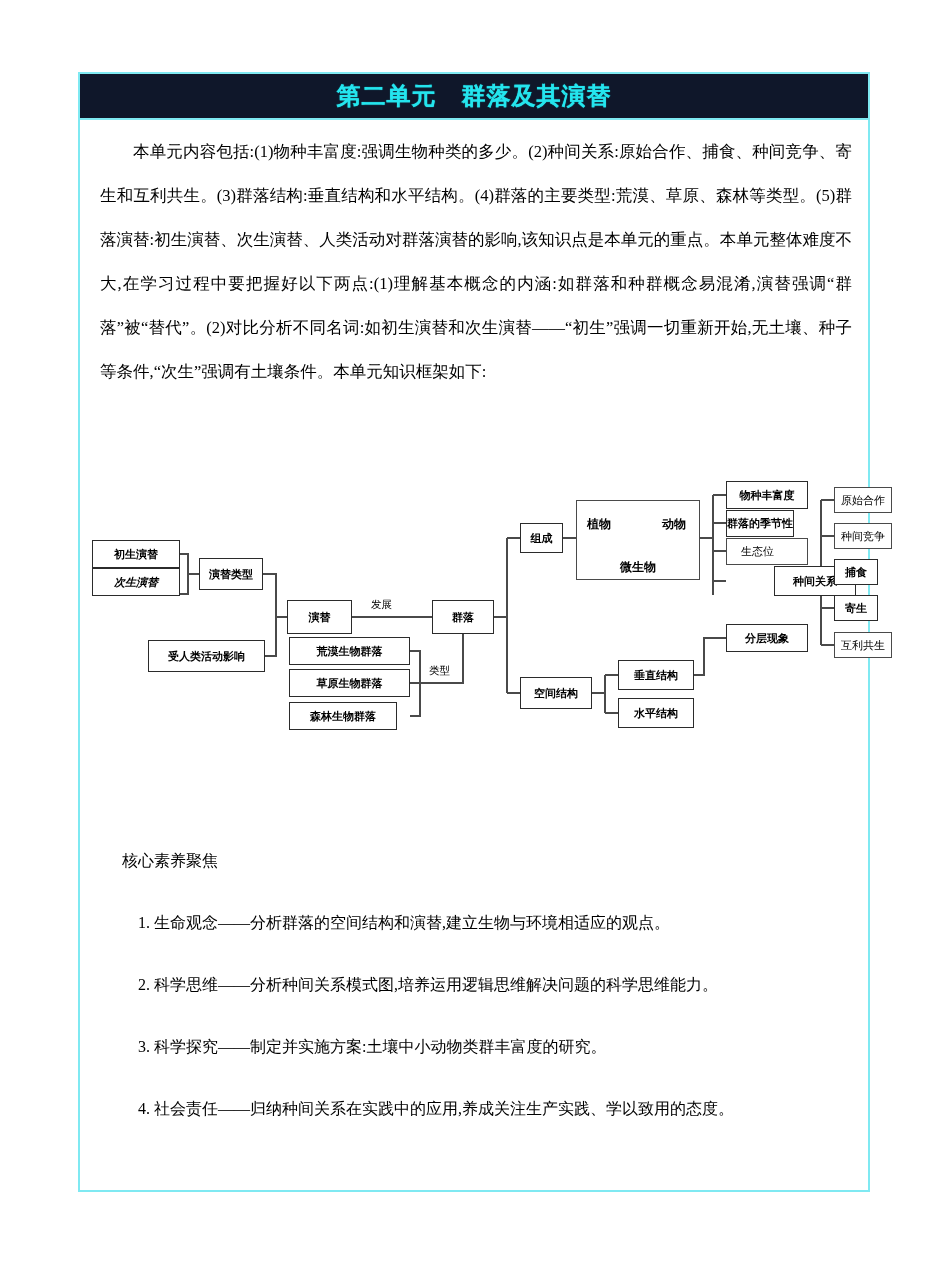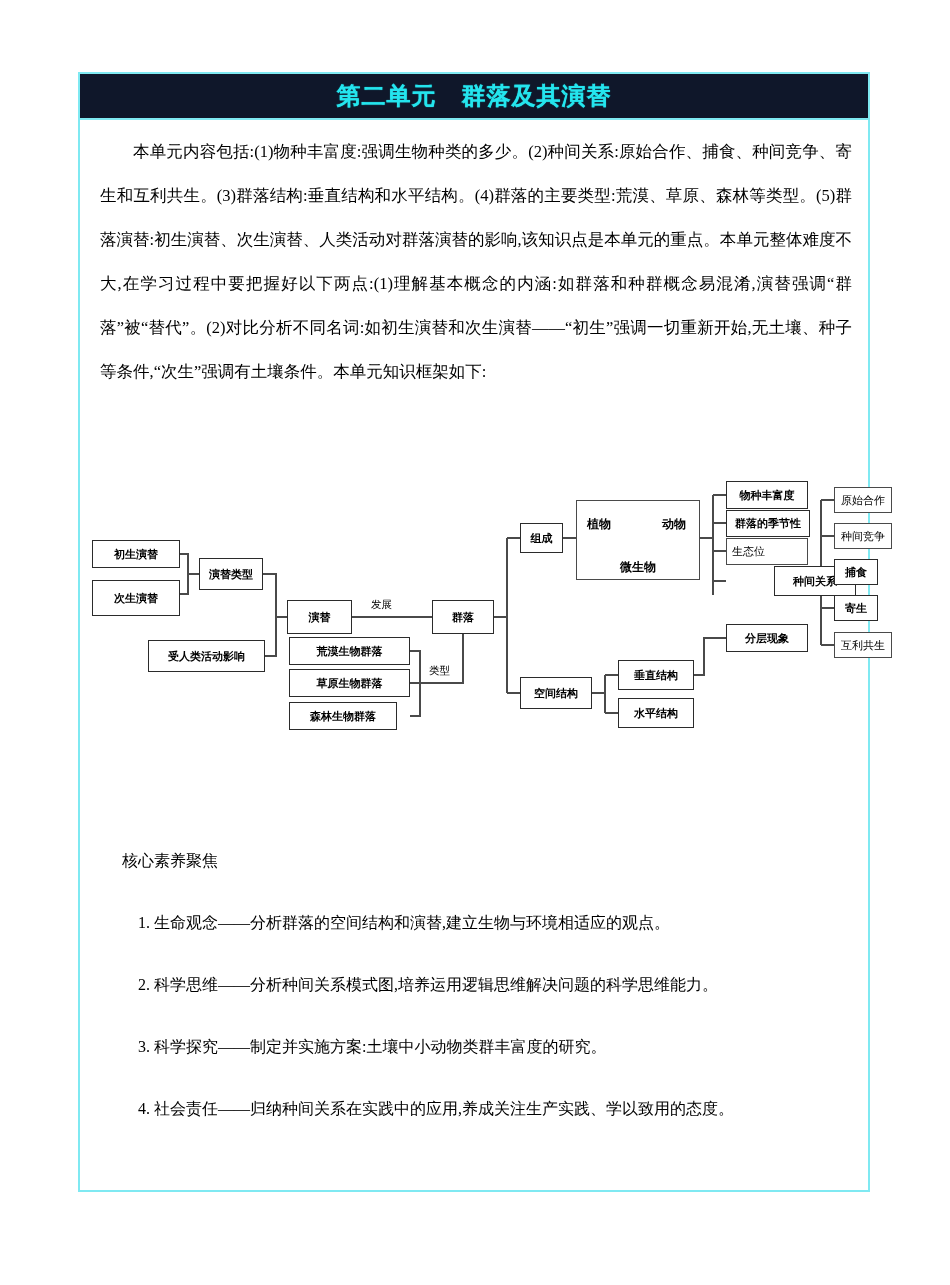--- a/index.html
+++ b/index.html
@@ -149,21 +149,21 @@
           <marker id="ah-e" markerWidth="7" markerHeight="7" refX="6" refY="3" orient="auto" markerUnits="strokeWidth">
             <path d="M0,0 L7,3 L0,6" fill="none" stroke="#2b2b2b" stroke-width="1"></path>
           </marker>
           <marker id="ah-s" markerWidth="7" markerHeight="7" refX="1" refY="3" orient="auto" markerUnits="strokeWidth">
             <path d="M7,0 L0,3 L7,6" fill="none" stroke="#2b2b2b" stroke-width="1"></path>
           </marker>
         </defs>
       </svg>
 
       <div class="nodebox bold" style="left:12px;top:62px;width:88px;height:28px;">初生演替</div>
-      <div class="nodebox bold" style="left:12px;top:102px;width:88px;height:36px;">次生演替</div>
+      <div class="nodebox bold" style="left:12px;top:90px;width:88px;height:28px;font-style:italic;">次生演替</div>
       <div class="nodebox bold" style="left:119px;top:80px;width:64px;height:32px;">演替类型</div>
       <div class="nodebox bold" style="left:68px;top:162px;width:117px;height:32px;">受人类活动影响</div>
 
       <div class="nodebox bold" style="left:207px;top:122px;width:65px;height:34px;">演替</div>
       <div class="edgelabel" style="left:291px;top:120px;">发展</div>
       <div class="nodebox bold" style="left:352px;top:122px;width:62px;height:34px;">群落</div>
 
       <div class="nodebox bold" style="left:209px;top:159px;width:121px;height:28px;">荒漠生物群落</div>
       <div class="nodebox bold" style="left:209px;top:191px;width:121px;height:28px;">草原生物群落</div>
       <div class="nodebox bold" style="left:209px;top:224px;width:108px;height:28px;">森林生物群落</div>
@@ -171,22 +171,22 @@
 
       <div class="nodebox bold" style="left:440px;top:45px;width:43px;height:30px;">组成</div>
       <div class="nodebox bold" style="left:440px;top:199px;width:72px;height:32px;">空间结构</div>
 
       <div class="bigbox" style="left:496px;top:22px;width:124px;height:80px;"></div>
       <div class="trio" style="left:507px;top:38px;">植物</div>
       <div class="trio" style="left:582px;top:38px;">动物</div>
       <div class="trio" style="left:540px;top:81px;">微生物</div>
 
       <div class="nodebox bold" style="left:646px;top:3px;width:82px;height:28px;">物种丰富度</div>
-      <div class="nodebox bold" style="left:646px;top:32px;width:84px;height:27px;">群落的季节性</div>
-      <div class="nodebox plain" style="left:646px;top:60px;width:82px;height:27px;justify-content:flex-start;padding-left:5px;">生态位</div>
+      <div class="nodebox bold" style="left:646px;top:32px;width:68px;height:27px;">群落的季节性</div>
+      <div class="nodebox plain" style="left:646px;top:60px;width:82px;height:27px;justify-content:flex-start;padding-left:14px;">生态位</div>
       <div class="nodebox bold" style="left:646px;top:88px;width:82px;height:30px;margin-left:48px;">种间关系</div>
       <div class="nodebox bold" style="left:646px;top:146px;width:82px;height:28px;">分层现象</div>
 
       <div class="nodebox bold" style="left:538px;top:182px;width:76px;height:30px;">垂直结构</div>
       <div class="nodebox bold" style="left:538px;top:220px;width:76px;height:30px;">水平结构</div>
 
       <div class="nodebox plain" style="left:754px;top:9px;width:58px;height:26px;">原始合作</div>
       <div class="nodebox plain" style="left:754px;top:45px;width:58px;height:26px;">种间竞争</div>
       <div class="nodebox bold" style="left:754px;top:81px;width:44px;height:26px;">捕食</div>
       <div class="nodebox bold" style="left:754px;top:117px;width:44px;height:26px;">寄生</div>

